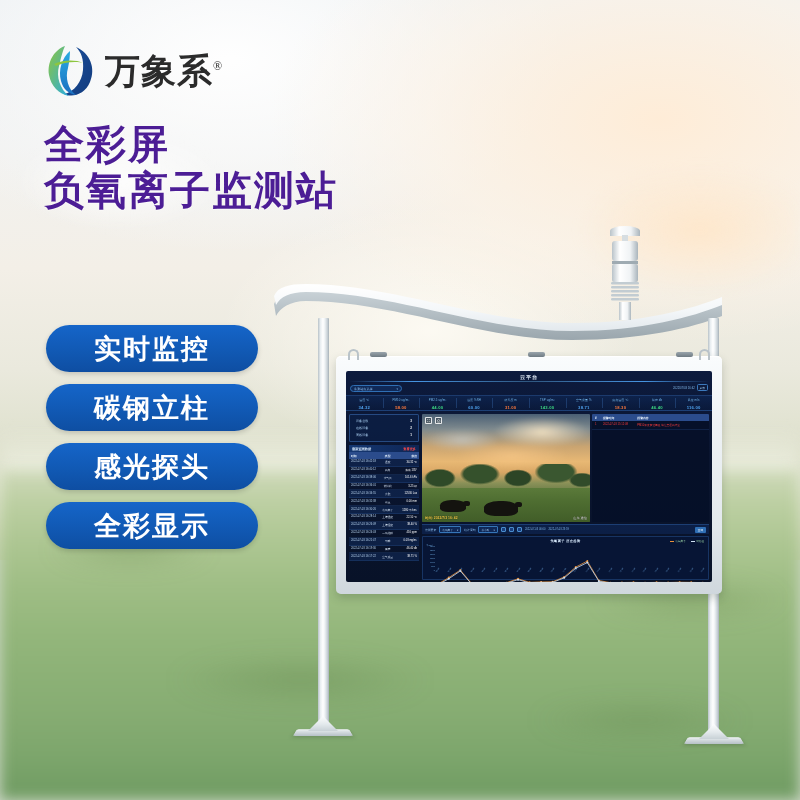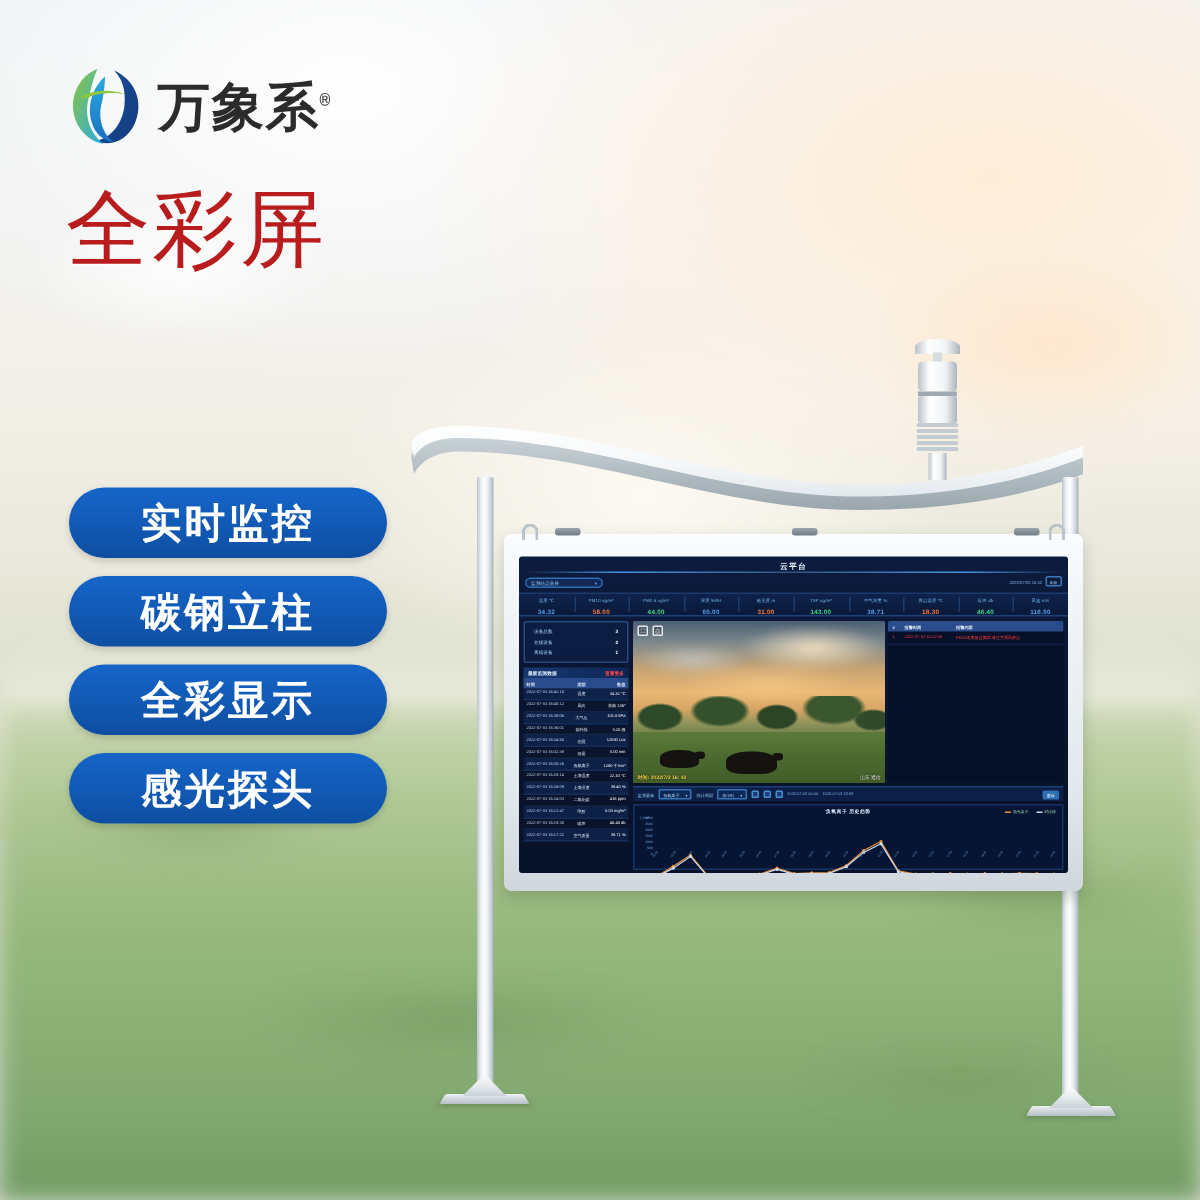--- a/index.html
+++ b/index.html
@@ -54,28 +54,28 @@
     position: absolute; left: 0; top: 430px; width: 800px; height: 110px;
     background: linear-gradient(180deg, rgba(255,255,255,0) 0%, rgba(246,247,236,0.75) 45%, rgba(223,231,196,0.3) 100%);
     filter: blur(9px);
   }
 
   
   #logo { position: absolute; left: 46px; top: 44px; display: flex; align-items: center; gap: 9px; }
   .logo-globe { width: 50px; height: 54px; display: block; }
   .logo-text {
     font-size: 35px; font-weight: 700; color: #2b2b2b; letter-spacing: 1px;
-    font-family: Liberation Mono, monospace;
+    font-family: Liberation Serif, serif;
   }
   .logo-reg { font-size: 12px; vertical-align: super; color: #2b2b2b; font-weight: 400; }
 
   
   #headline { position: absolute; left: 44px; top: 122px; }
   .hl-line {
-    font-size: 56px; font-weight: 400; color: #b91c1c; line-height: 1.14;
+    font-size: 40px; font-weight: 700; color: #4c1d95; line-height: 1.14;
     letter-spacing: 2px;
     font-family: "DejaVu Sans", "Liberation Sans", sans-serif;
     text-shadow: 0 1px 1px rgba(255,255,255,0.55);
   }
 
   
   #features { position: absolute; left: 46px; top: 325px; display: flex; flex-direction: column; gap: 12px; }
   .pill {
     width: 212px; height: 47px; border-radius: 24px;
     background: linear-gradient(180deg, #1565c9 0%, #1159b4 55%, #0e4ea2 100%);
@@ -376,27 +376,28 @@
     <path d="M30 3 C44 9 50 24 44 38 C39 50 27 54 18 50 C28 48 36 38 37 26 C38 15 35 8 30 3 Z" fill="url(#gb1)"></path>
     <path d="M19 2 C8 6 1 18 3 31 C5 42 13 50 23 52 C14 45 10 33 13 22 C15 13 17 6 19 2 Z" fill="url(#gb2)"></path>
     <path d="M24 7 C16 14 12 26 15 37 C17 45 23 50 30 51 C22 45 19 34 22 24 C23.5 17 24 11 24 7 Z" fill="url(#gb3)"></path>
     <path d="M8 20 C16 16 28 15 38 19 C30 17 18 18 10 22 Z" fill="#8dc63f"></path>
   </svg>
   <div class="logo-text"><span>万象系</span><span class="logo-reg">®</span></div>
 </div>
 
 <div id="headline">
   <div class="hl-line">全彩屏</div>
+  <div class="hl-line">负氧离子监测站</div>
 </div>
 
 <div id="features">
   <div class="pill">实时监控</div>
   <div class="pill">碳钢立柱</div>
+  <div class="pill">感光探头</div>
   <div class="pill">全彩显示</div>
-  <div class="pill">感光探头</div>
 </div>
 
 <div id="station">
 
   <svg class="canopy" viewBox="0 0 452 62">
     <defs>
       <linearGradient id="cantop" x1="0" y1="0" x2="0" y2="1">
         <stop offset="0" stop-color="#ffffff"></stop>
           <stop offset="0.55" stop-color="#f4f7f9"></stop>
           <stop offset="1" stop-color="#e3e9ed"></stop>

